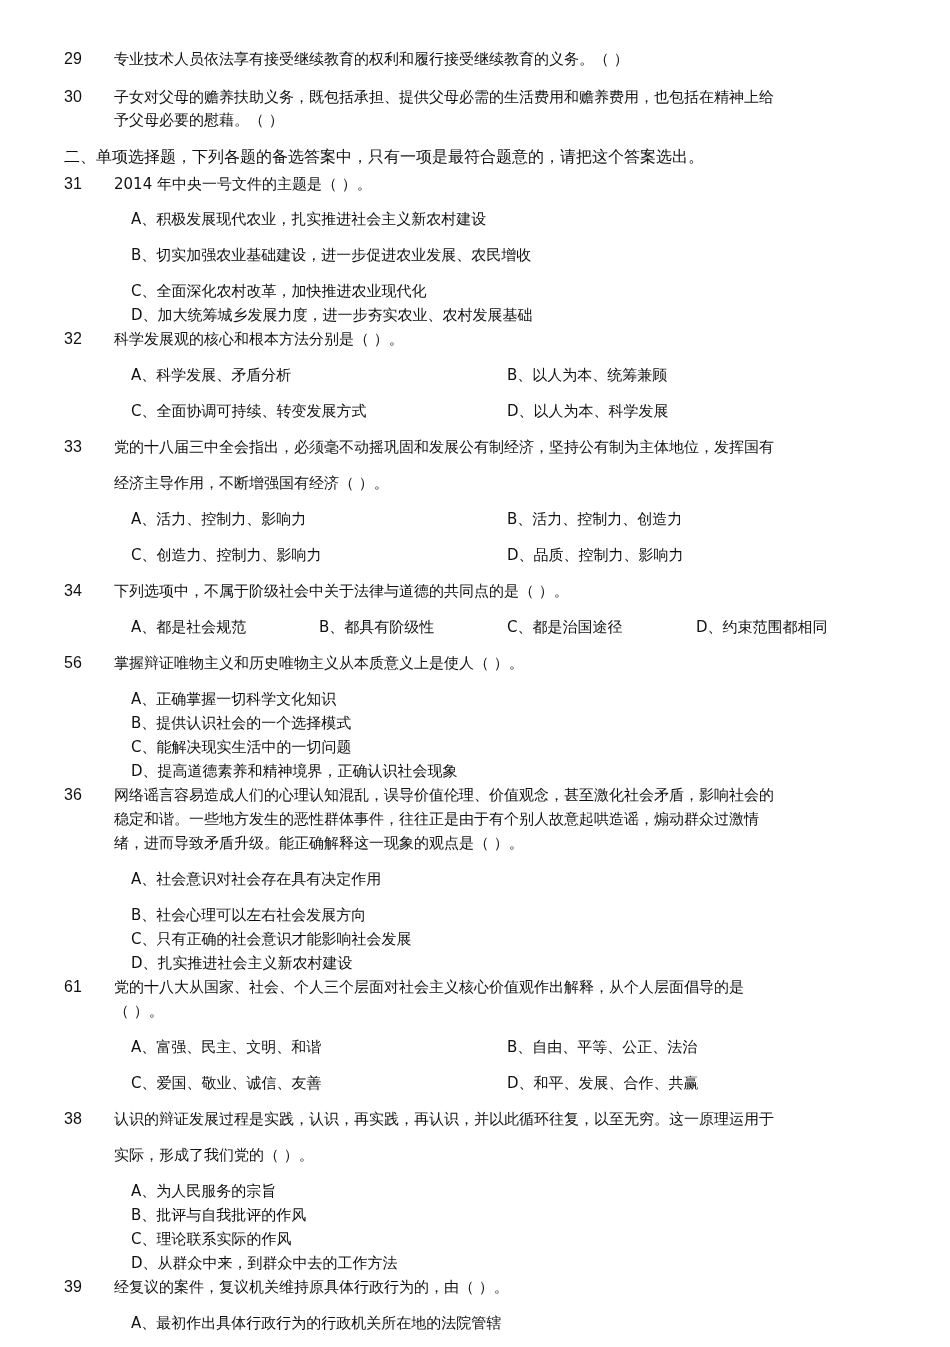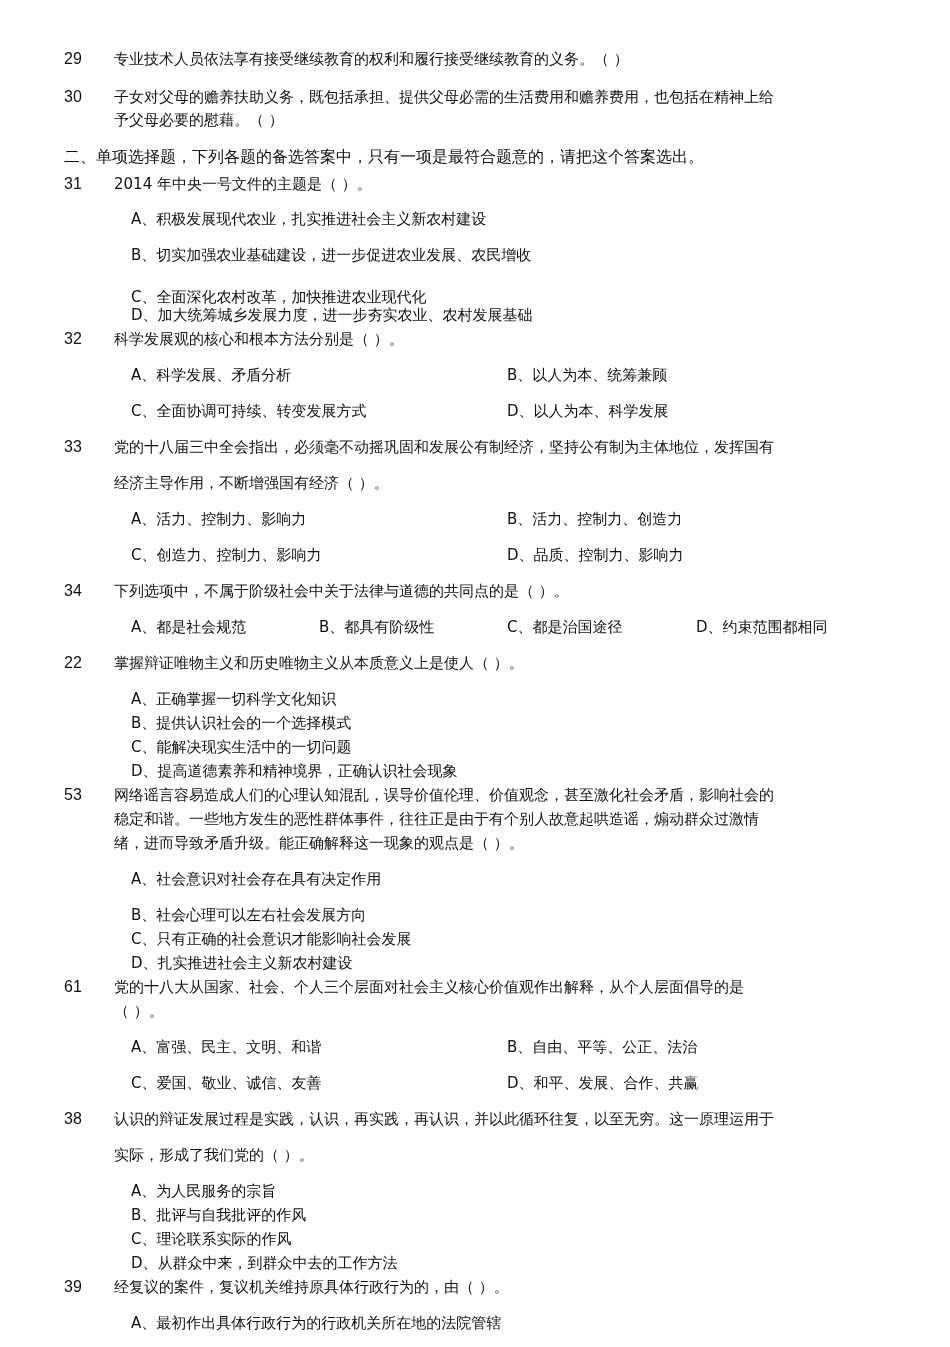--- a/index.html
+++ b/index.html
@@ -21,21 +21,21 @@
 <div class="num" style="top:88px">30</div>
 <div class="ln q" style="top:88px">子女对父母的赡养扶助义务，既包括承担、提供父母必需的生活费用和赡养费用，也包括在精神上给</div>
 <div class="ln q" style="top:111px">予父母必要的慰藉。（ ）</div>
 
 <div class="ln hdr" style="top:148px">二、单项选择题，下列各题的备选答案中，只有一项是最符合题意的，请把这个答案选出。</div>
 
 <div class="num" style="top:175px">31</div>
 <div class="ln q" style="top:175px">2014 年中央一号文件的主题是（ ）。</div>
 <div class="ln opt" style="top:210px">A、积极发展现代农业，扎实推进社会主义新农村建设</div>
 <div class="ln opt" style="top:246px">B、切实加强农业基础建设，进一步促进农业发展、农民增收</div>
-<div class="ln opt" style="top:288px">C、全面深化农村改革，加快推进农业现代化</div>
+<div class="ln opt" style="top:282px">C、全面深化农村改革，加快推进农业现代化</div>
 <div class="ln opt" style="top:306px">D、加大统筹城乡发展力度，进一步夯实农业、农村发展基础</div>
 
 <div class="num" style="top:330px">32</div>
 <div class="ln q" style="top:330px">科学发展观的核心和根本方法分别是（ ）。</div>
 <div class="ln opt" style="top:366px">A、科学发展、矛盾分析</div>
 <div class="ln opt2" style="top:366px">B、以人为本、统筹兼顾</div>
 <div class="ln opt" style="top:402px">C、全面协调可持续、转变发展方式</div>
 <div class="ln opt2" style="top:402px">D、以人为本、科学发展</div>
 
 <div class="num" style="top:438px">33</div>
@@ -46,28 +46,28 @@
 <div class="ln opt" style="top:546px">C、创造力、控制力、影响力</div>
 <div class="ln opt2" style="top:546px">D、品质、控制力、影响力</div>
 
 <div class="num" style="top:582px">34</div>
 <div class="ln q" style="top:582px">下列选项中，不属于阶级社会中关于法律与道德的共同点的是（ ）。</div>
 <div class="ln opt" style="top:618px">A、都是社会规范</div>
 <div class="ln" style="top:618px;left:319px">B、都具有阶级性</div>
 <div class="ln" style="top:618px;left:507px">C、都是治国途径</div>
 <div class="ln" style="top:618px;left:696px">D、约束范围都相同</div>
 
-<div class="num" style="top:654px">22</div>
+<div class="num" style="top:654px">56</div>
 <div class="ln q" style="top:654px">掌握辩证唯物主义和历史唯物主义从本质意义上是使人（ ）。</div>
 <div class="ln opt" style="top:690px">A、正确掌握一切科学文化知识</div>
 <div class="ln opt" style="top:714px">B、提供认识社会的一个选择模式</div>
 <div class="ln opt" style="top:738px">C、能解决现实生活中的一切问题</div>
 <div class="ln opt" style="top:762px">D、提高道德素养和精神境界，正确认识社会现象</div>
 
-<div class="num" style="top:786px">53</div>
+<div class="num" style="top:786px">36</div>
 <div class="ln q" style="top:786px">网络谣言容易造成人们的心理认知混乱，误导价值伦理、价值观念，甚至激化社会矛盾，影响社会的</div>
 <div class="ln q" style="top:810px">稳定和谐。一些地方发生的恶性群体事件，往往正是由于有个别人故意起哄造谣，煽动群众过激情</div>
 <div class="ln q" style="top:834px">绪，进而导致矛盾升级。能正确解释这一现象的观点是（ ）。</div>
 <div class="ln opt" style="top:870px">A、社会意识对社会存在具有决定作用</div>
 <div class="ln opt" style="top:906px">B、社会心理可以左右社会发展方向</div>
 <div class="ln opt" style="top:930px">C、只有正确的社会意识才能影响社会发展</div>
 <div class="ln opt" style="top:954px">D、扎实推进社会主义新农村建设</div>
 
 <div class="num" style="top:978px">61</div>
 <div class="ln q" style="top:978px">党的十八大从国家、社会、个人三个层面对社会主义核心价值观作出解释，从个人层面倡导的是</div>

